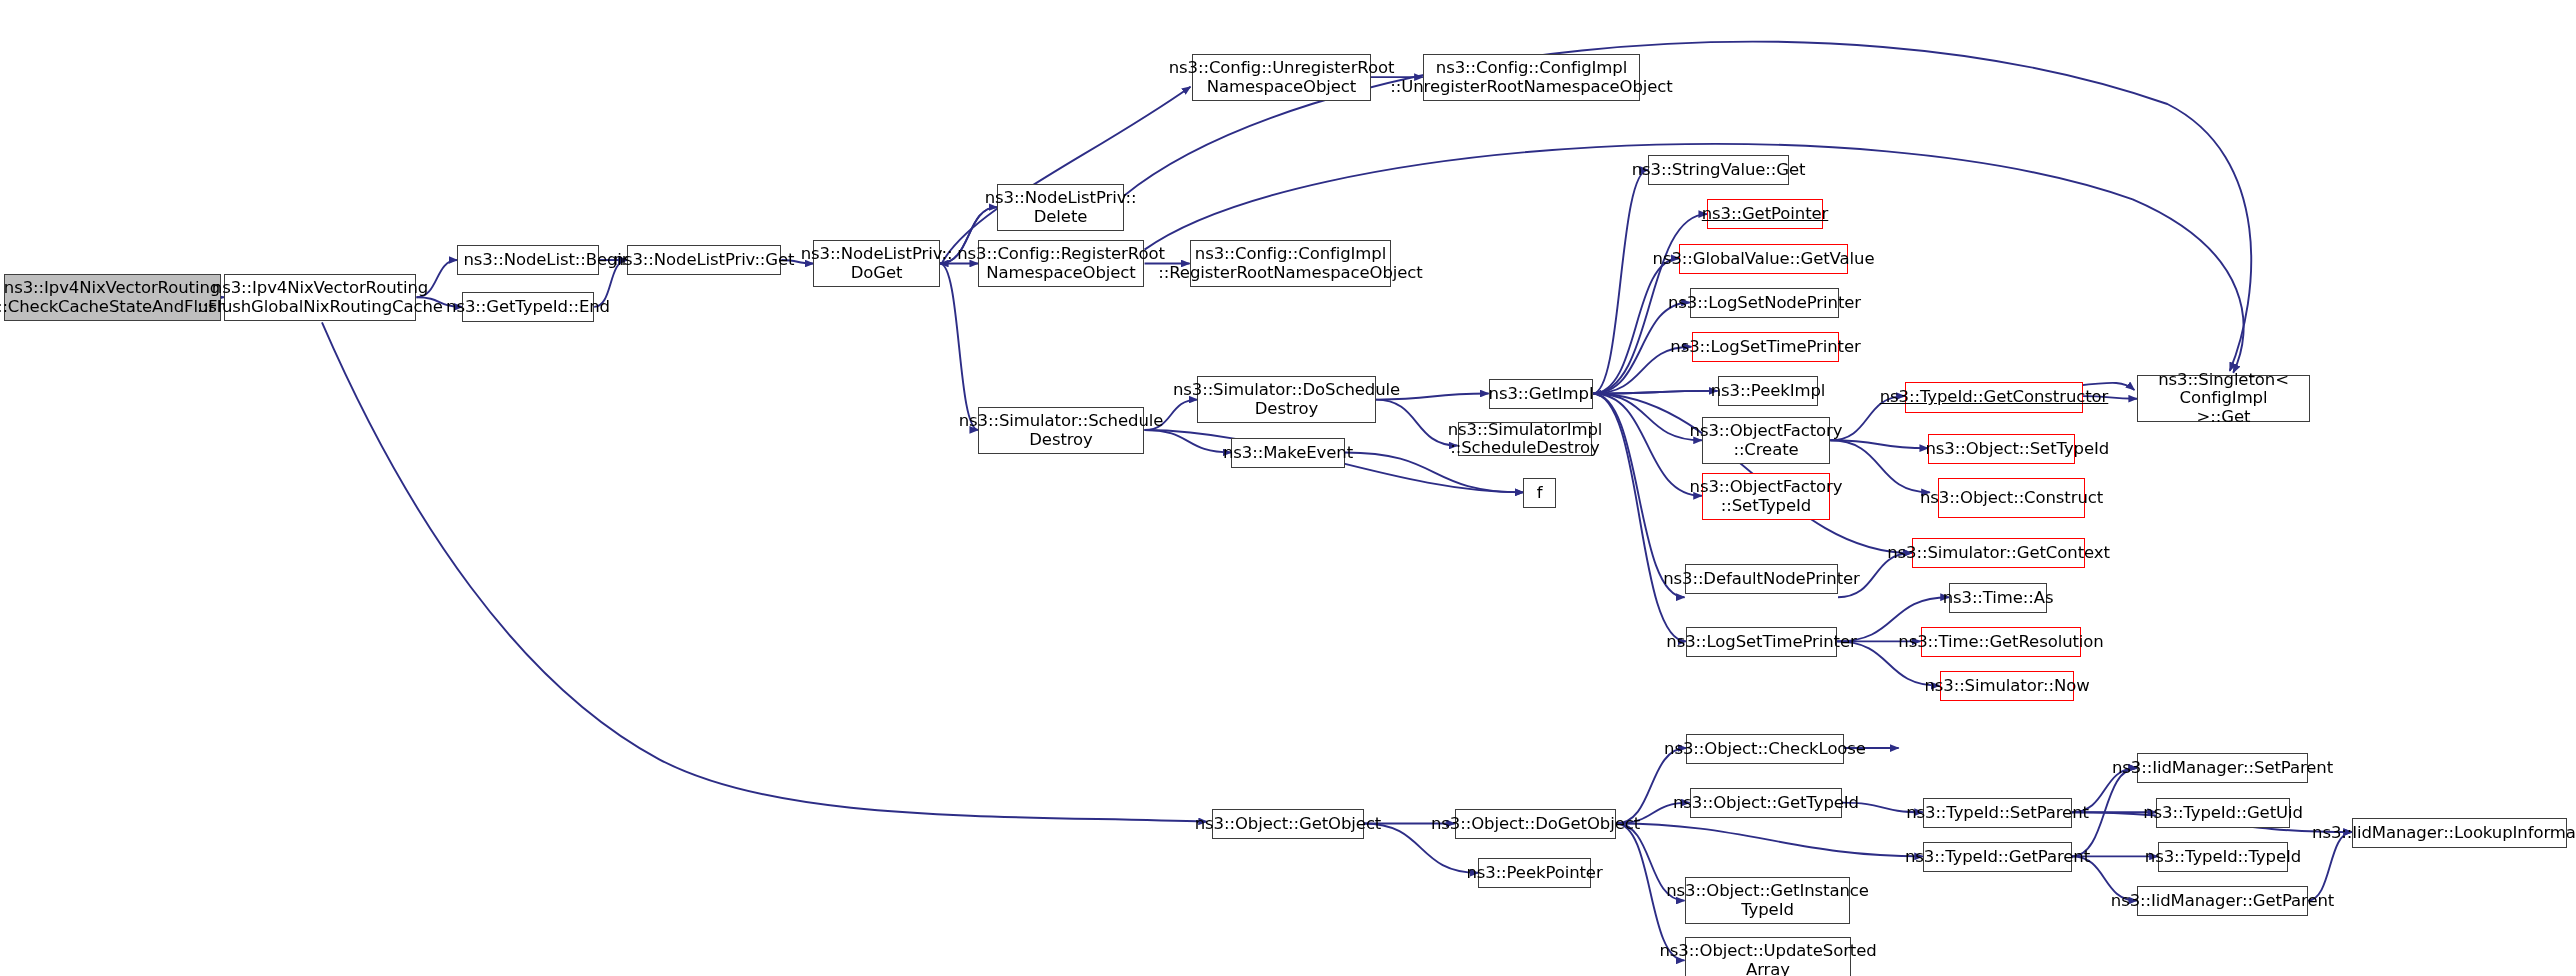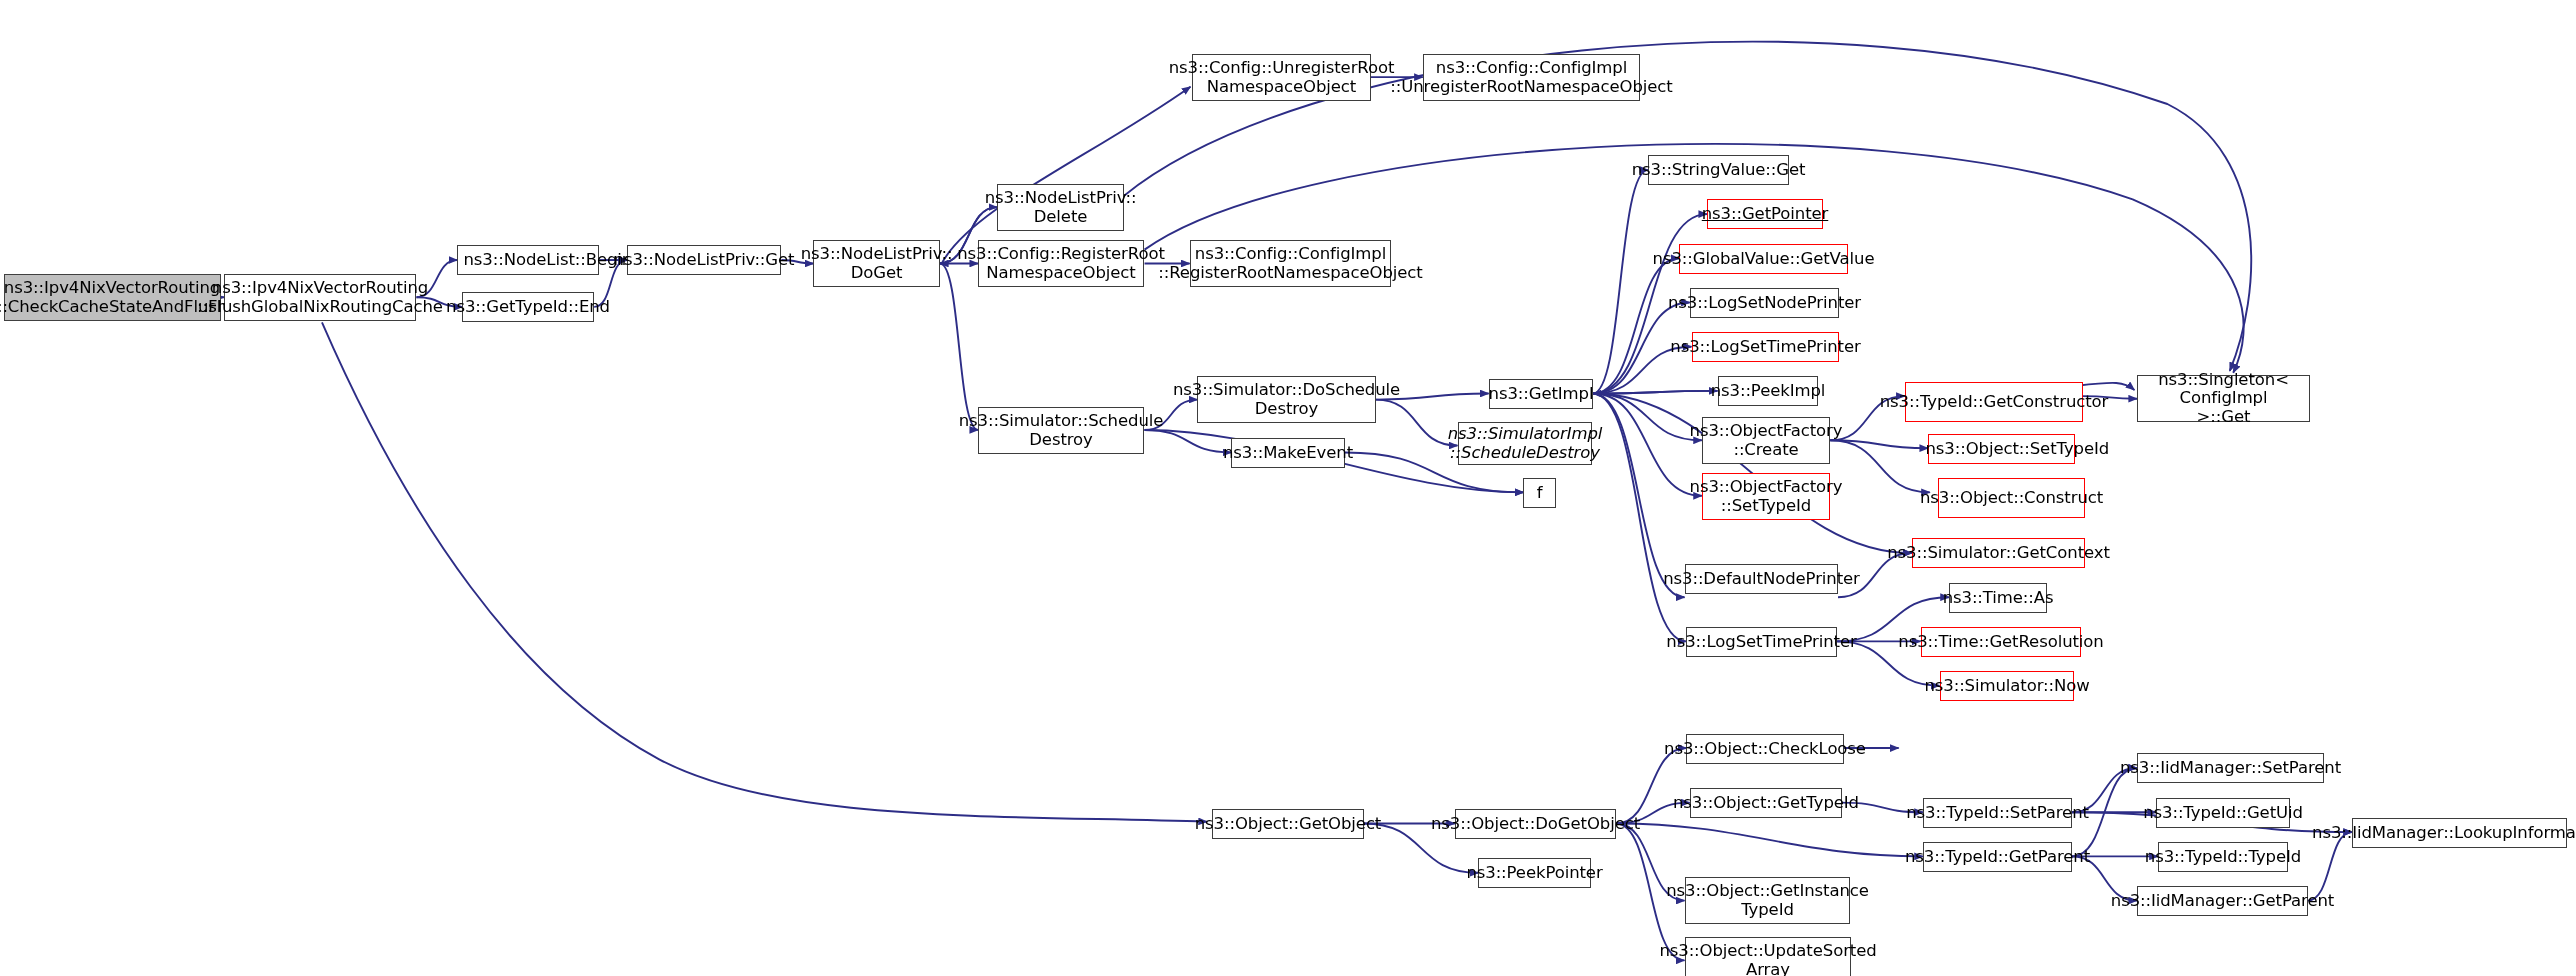--- a/index.html
+++ b/index.html
@@ -124,35 +124,35 @@
 ::RegisterRootNamespaceObject</div>
     <div class="node" style="left: 1192px; top: 54px; width: 179px; height: 47px;">ns3::Config::UnregisterRoot
 NamespaceObject</div>
     <div class="node" style="left: 1423px; top: 54px; width: 217px; height: 47px;">ns3::Config::ConfigImpl
 ::UnregisterRootNamespaceObject</div>
     <div class="node" style="left: 978px; top: 407px; width: 166px; height: 47px;">ns3::Simulator::Schedule
 Destroy</div>
     <div class="node" style="left: 1197px; top: 376px; width: 179px; height: 47px;">ns3::Simulator::DoSchedule
 Destroy</div>
     <div class="node" style="left: 1231px; top: 438px; width: 114px; height: 29.5px;">ns3::MakeEvent</div>
-    <div class="node" style="left: 1458px; top: 422px; width: 134px; height: 43px; font-style: italic;">ns3::SimulatorImpl
+    <div class="node" style="left: 1458px; top: 422px; width: 134px; height: 34px;">ns3::SimulatorImpl
 ::ScheduleDestroy</div>
     <div class="node" style="left: 1523px; top: 478px; width: 33px; height: 29.5px;">f</div>
     <div class="node" style="left: 1489px; top: 379px; width: 104px; height: 29.5px;">ns3::GetImpl</div>
     <div class="node" style="left: 1648px; top: 155px; width: 141px; height: 29.5px;">ns3::StringValue::Get</div>
     <div class="node red" style="left: 1707px; top: 199px; width: 116px; height: 29.5px; text-decoration: underline;">ns3::GetPointer</div>
     <div class="node red" style="left: 1679px; top: 244px; width: 169px; height: 29.5px;">ns3::GlobalValue::GetValue</div>
     <div class="node" style="left: 1690px; top: 288px; width: 149px; height: 29.5px;">ns3::LogSetNodePrinter</div>
     <div class="node red" style="left: 1692px; top: 332px; width: 147px; height: 29.5px;">ns3::LogSetTimePrinter</div>
     <div class="node" style="left: 1718px; top: 376px; width: 100px; height: 29.5px;">ns3::PeekImpl</div>
     <div class="node" style="left: 1702px; top: 417px; width: 128px; height: 47px;">ns3::ObjectFactory
 ::Create</div>
     <div class="node red" style="left: 1702px; top: 473px; width: 128px; height: 47px;">ns3::ObjectFactory
 ::SetTypeId</div>
-    <div class="node red" style="left: 1905px; top: 382px; width: 178px; height: 40px;">ns3::TypeId::GetConstructor</div>
+    <div class="node red" style="left: 1905px; top: 382px; width: 178px; height: 31px; text-decoration: underline;">ns3::TypeId::GetConstructor</div>
     <div class="node red" style="left: 1928px; top: 434px; width: 147px; height: 29.5px; padding-left: 36px;">ns3::Object::SetTypeId</div>
     <div class="node red" style="left: 1930px; top: 478px; width: 147px; height: 40px; margin-left: 8px;">ns3::Object::Construct</div>
     <div class="node red" style="left: 1912px; top: 538px; width: 173px; height: 29.5px;">ns3::Simulator::GetContext</div>
     <div class="node" style="left: 1685px; top: 564px; width: 153px; height: 29.5px; text-align: center;">ns3::DefaultNodePrinter</div>
     <div class="node" style="left: 1949px; top: 583px; width: 98px; height: 29.5px;">ns3::Time::As</div>
     <div class="node" style="left: 1686px; top: 627px; width: 151px; height: 29.5px;">ns3::LogSetTimePrinter</div>
     <div class="node red" style="left: 1921px; top: 627px; width: 160px; height: 29.5px;">ns3::Time::GetResolution</div>
     <div class="node red" style="left: 1940px; top: 671px; width: 134px; height: 29.5px;">ns3::Simulator::Now</div>
     <div class="node" style="left: 2137px; top: 375px; width: 173px; height: 47px;">ns3::Singleton&lt; ConfigImpl
 &gt;::Get</div>
@@ -160,19 +160,19 @@
     <div class="node" style="left: 1455px; top: 809px; width: 161px; height: 29.5px;">ns3::Object::DoGetObject</div>
     <div class="node" style="left: 1478px; top: 858px; width: 113px; height: 29.5px;">ns3::PeekPointer</div>
     <div class="node" style="left: 1686px; top: 734px; width: 158px; height: 29.5px;">ns3::Object::CheckLoose</div>
     <div class="node" style="left: 1690px; top: 788px; width: 152px; height: 29.5px;">ns3::Object::GetTypeId</div>
     <div class="node" style="left: 1685px; top: 877px; width: 165px; height: 47px;">ns3::Object::GetInstance
 TypeId</div>
     <div class="node" style="left: 1685px; top: 937px; width: 166px; height: 47px;">ns3::Object::UpdateSorted
 Array</div>
     <div class="node" style="left: 1923px; top: 798px; width: 149px; height: 29.5px;">ns3::TypeId::SetParent</div>
     <div class="node" style="left: 1923px; top: 842px; width: 149px; height: 29.5px;">ns3::TypeId::GetParent</div>
-    <div class="node" style="left: 2137px; top: 753px; width: 187px; height: 29.5px;">ns3::IidManager::SetParent</div>
+    <div class="node" style="left: 2137px; top: 753px; width: 171px; height: 29.5px;">ns3::IidManager::SetParent</div>
     <div class="node" style="left: 2156px; top: 798px; width: 134px; height: 29.5px;">ns3::TypeId::GetUid</div>
     <div class="node" style="left: 2158px; top: 842px; width: 130px; height: 29.5px;">ns3::TypeId::TypeId</div>
     <div class="node" style="left: 2137px; top: 886px; width: 171px; height: 29.5px;">ns3::IidManager::GetParent</div>
     <div class="node" style="left: 2352px; top: 818px; width: 215px; height: 29.5px;">ns3::IidManager::LookupInformation</div>
   </div>
 
 
 </body></html>

